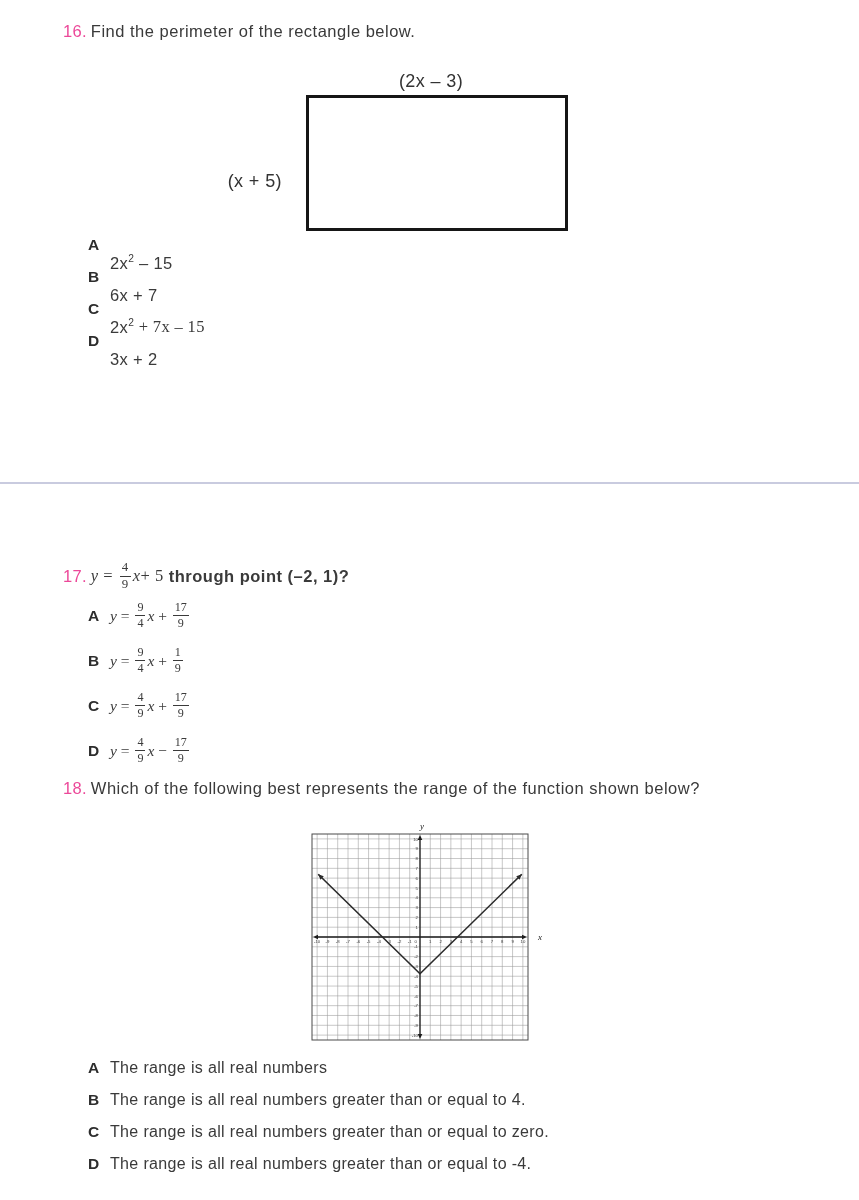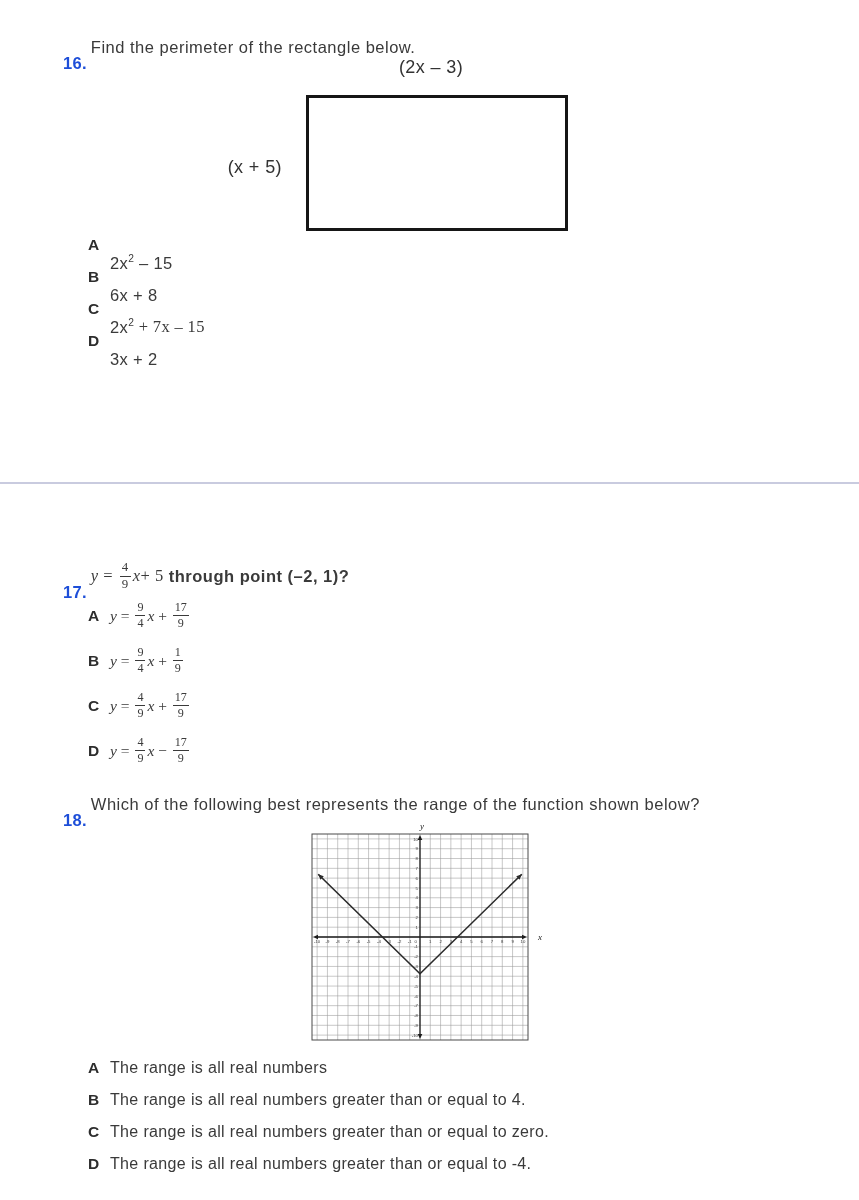--- a/index.html
+++ b/index.html
@@ -7,25 +7,25 @@
   body {
     position:relative;
     background:#ffffff;
     font-family:"Liberation Sans", sans-serif;
     color:#3a3a3a;
   }
   .abs { position:absolute; }
 
   
   .prompt { display:flex; align-items:center; font-size:16.5px; letter-spacing:0.5px; color:#3a3a3a; }
-  .qnum { font-weight:bold; color:#1d4ed8; margin-right:4px; letter-spacing:0.3px;margin-top:32px; }
+  .qnum { font-weight:normal; color:#ec4899; margin-right:4px; letter-spacing:0.3px; }
 
   
   .fig-rect { border:3px solid #161616; background:#ffffff; }
-  .fig-label { font-size:18px; letter-spacing:0.4px; color:#333; }
+  .fig-label { font-size:18px; letter-spacing:0.4px; color:#333;margin-top:14px; }
 
   
   .opt-row { display:flex; align-items:center; }
   .opt-letter { font-weight:bold; color:#2d2d2d; width:22px; flex:none; font-size:15.5px; }
   .opt-text { font-size:16px; letter-spacing:0.35px; color:#3a3a3a; }
   #q16-options .opt-row { height:32px; }
   #q16-options .opt-text { font-size:16.5px;margin-top:36px; }
   #q17-options .opt-row { height:45px; }
   #q18-options .opt-row { height:32px; }
 
@@ -69,21 +69,21 @@
     <span class="opt-letter">A</span>
     <span class="opt-text math">
         <span style="white-space: pre;">2x</span>
         <span class="sup" style="white-space: pre;">2</span>
         <span style="white-space: pre;"> – 15</span>
       </span>
   </div>
   <div class="opt-row">
     <span class="opt-letter">B</span>
     <span class="opt-text math">
-        <span style="white-space: pre;">6x + 8</span>
+        <span style="white-space: pre;">6x + 7</span>
       </span>
   </div>
   <div class="opt-row">
     <span class="opt-letter">C</span>
     <span class="opt-text math">
         <span style="white-space: pre;">2x</span>
         <span class="sup" style="white-space: pre;">2</span>
         <span style="white-space: pre; font-family: Liberation Serif, serif;"> + 7x – 15</span>
       </span>
   </div>

